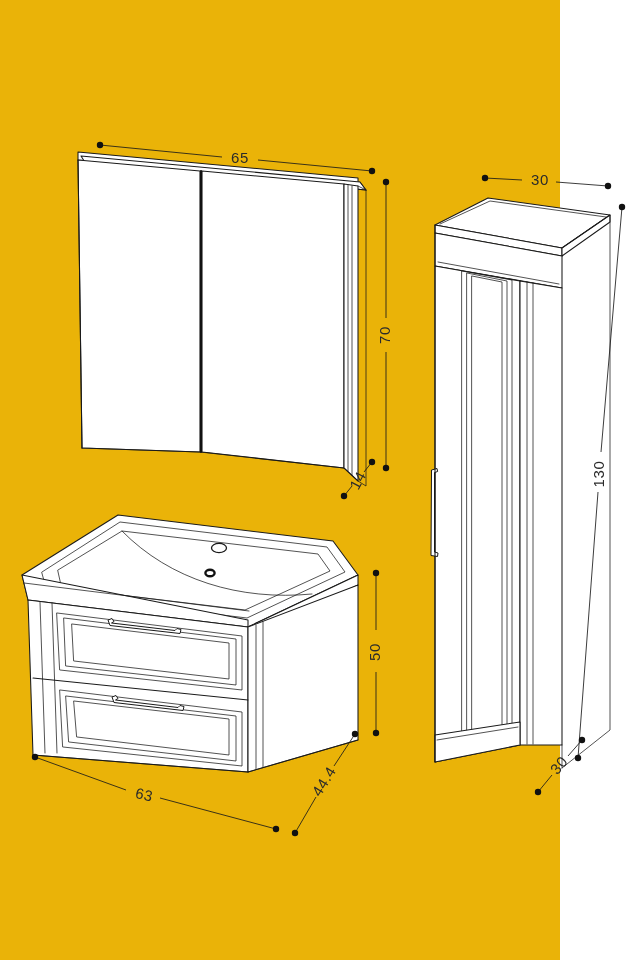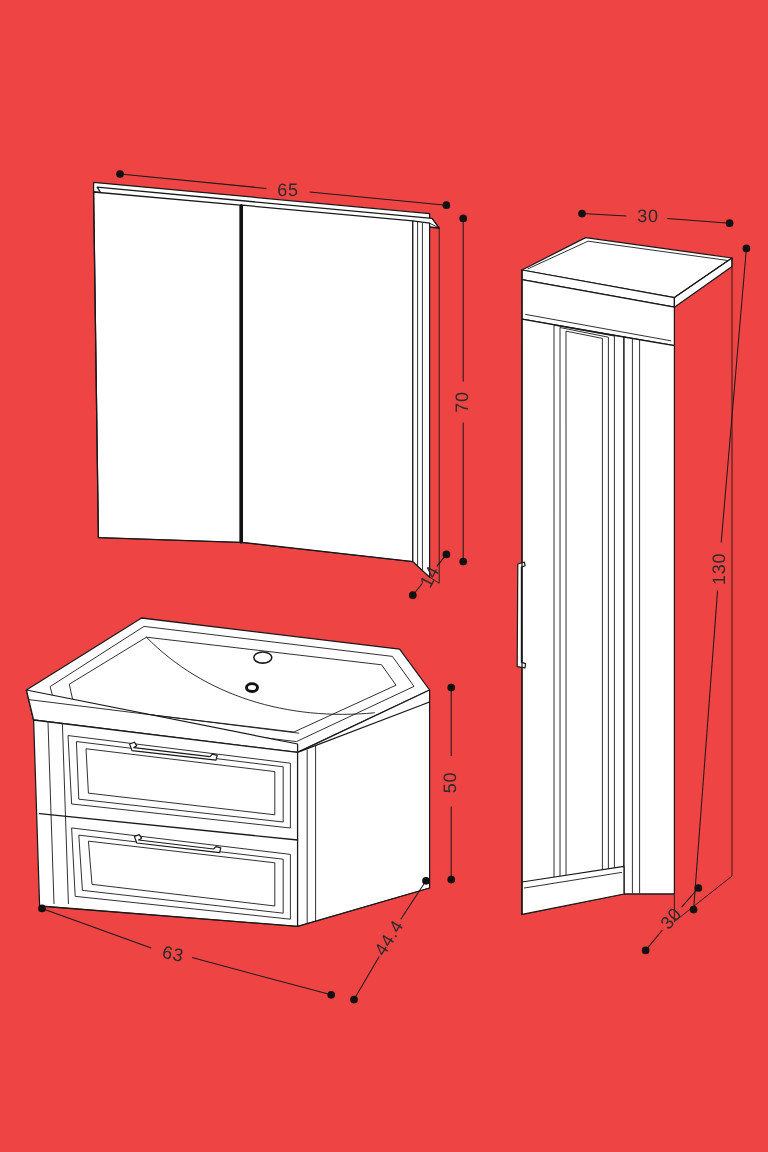--- a/index.html
+++ b/index.html
@@ -8,23 +8,23 @@
     background: #ffffff;
   }
   body {
     width: 640px;
     height: 960px;
     overflow: hidden;
     font-family: "Liberation Sans", sans-serif;
   }
   #drawing-root {
     position: relative;
-    width: 640px;
+    width: 560px;
     height: 960px;
-    background: #ef4444;
+    background: #eab308;
   }
   svg.sheet {
     display: block;
     width: 640px;
     height: 960px;
   }
   .furniture-line {
     fill: none;
     stroke: #1a1a1a;
     stroke-width: 1.05;

